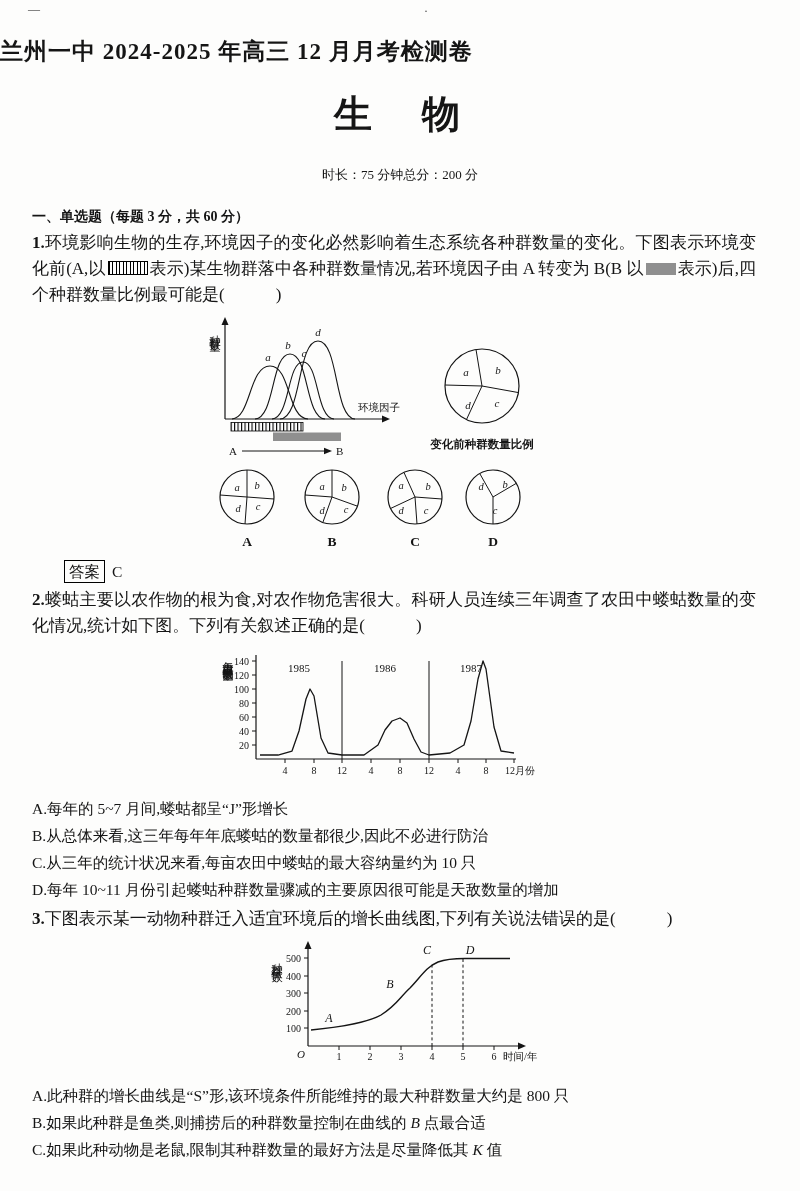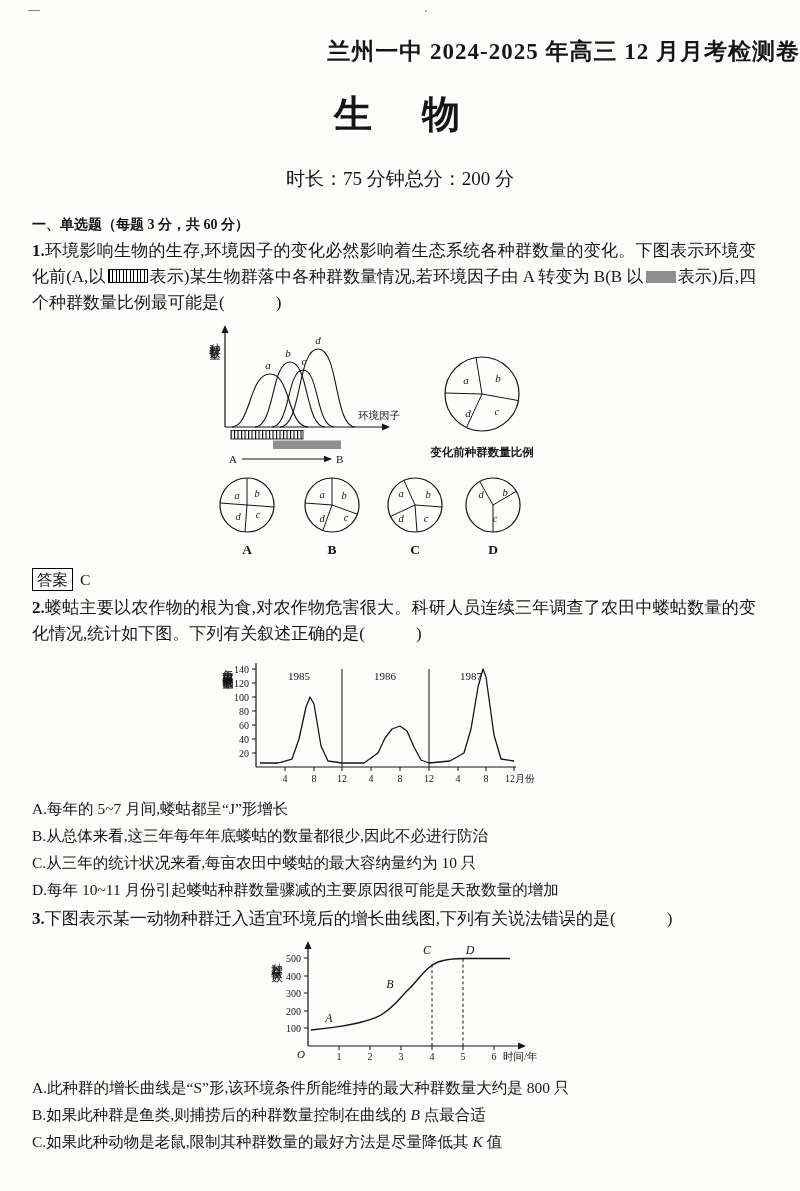--- a/index.html
+++ b/index.html
@@ -8,47 +8,47 @@
     width:800px;height:1191px;
     margin:0 auto;
     background:#fdfdfc;
     overflow:hidden;
     font-family:"Liberation Serif","DejaVu Serif",serif;
     color:#151515;
   }
   .mark{position:absolute;font-size:12px;color:#444;}
   .mark-dash{left:28px;top:2px;}
   .mark-dot{left:424px;top:4px;}
-  .exam-title{padding-top:36px;text-align:right;font-size:23px;font-weight:bold;letter-spacing:1px;}
+  .exam-title{padding-top:36px;text-align:left;font-size:23px;font-weight:bold;letter-spacing:1px;}
   .subject{margin-top:22px;text-align:center;font-size:38px;font-weight:bold;letter-spacing:6px;}
-  .meta{margin-top:26px;display:flex;justify-content:center;font-size:19px;}
+  .meta{margin-top:26px;display:flex;justify-content:center;font-size:13px;}
   .section-title{margin:24px 28px 0 32px;font-size:14px;font-weight:bold;}
   .qtext{margin:4px 44px 0 32px;font-size:17px;line-height:26px;text-align:justify;}
   .qnum{font-weight:bold;}
   .swatch{display:inline-block;height:12px;vertical-align:-1px;margin:0 2px;}
   .swatch-hatch{width:38px;border:1px solid #000;
     background:repeating-linear-gradient(90deg,#000 0,#000 1px,#fff 1px,#fff 3.5px);}
   .swatch-gray{width:30px;background:#8f8f8f;}
   .figure{position:relative;}
   .fig1{width:560px;height:240px;margin:6px 0 0 185px;}
   .fig2{width:336px;height:142px;margin:8px 0 0 208px;}
   .fig3{width:290px;height:138px;margin:6px 0 0 263px;}
   .vlabel{
     position:absolute;
     writing-mode:vertical-rl;text-orientation:upright;
     font-size:11.5px;letter-spacing:2px;color:#151515;
   }
   svg{display:block;}
   svg text{font-family:"Liberation Serif","DejaVu Serif",serif;fill:#151515;}
   .sit{font-style:italic;}
   .answer-line{margin:6px 28px 0 32px;font-size:15.5px;}
-  .answer-box{display:inline-block;border:1.5px solid #000;padding:0 4px;line-height:21px;}
+  .answer-box{display:inline-block;border:1.5px solid #000;padding:0 4px;line-height:21px;margin-left:32px;}
   .answer-letter{margin-left:7px;}
   .opt{margin:0 28px 3px 32px;font-size:15.5px;line-height:24px;}
-  .opts{margin-top:0;}
+  .opts{margin-top:8px;}
 </style>
 </head>
 <body>
 
 <div class="page">
 
   <div class="mark mark-dash">—</div>
   <div class="mark mark-dot">·</div>
 
   <div class="exam-title">兰州一中 2024-2025 年高三 12 月月考检测卷</div>

